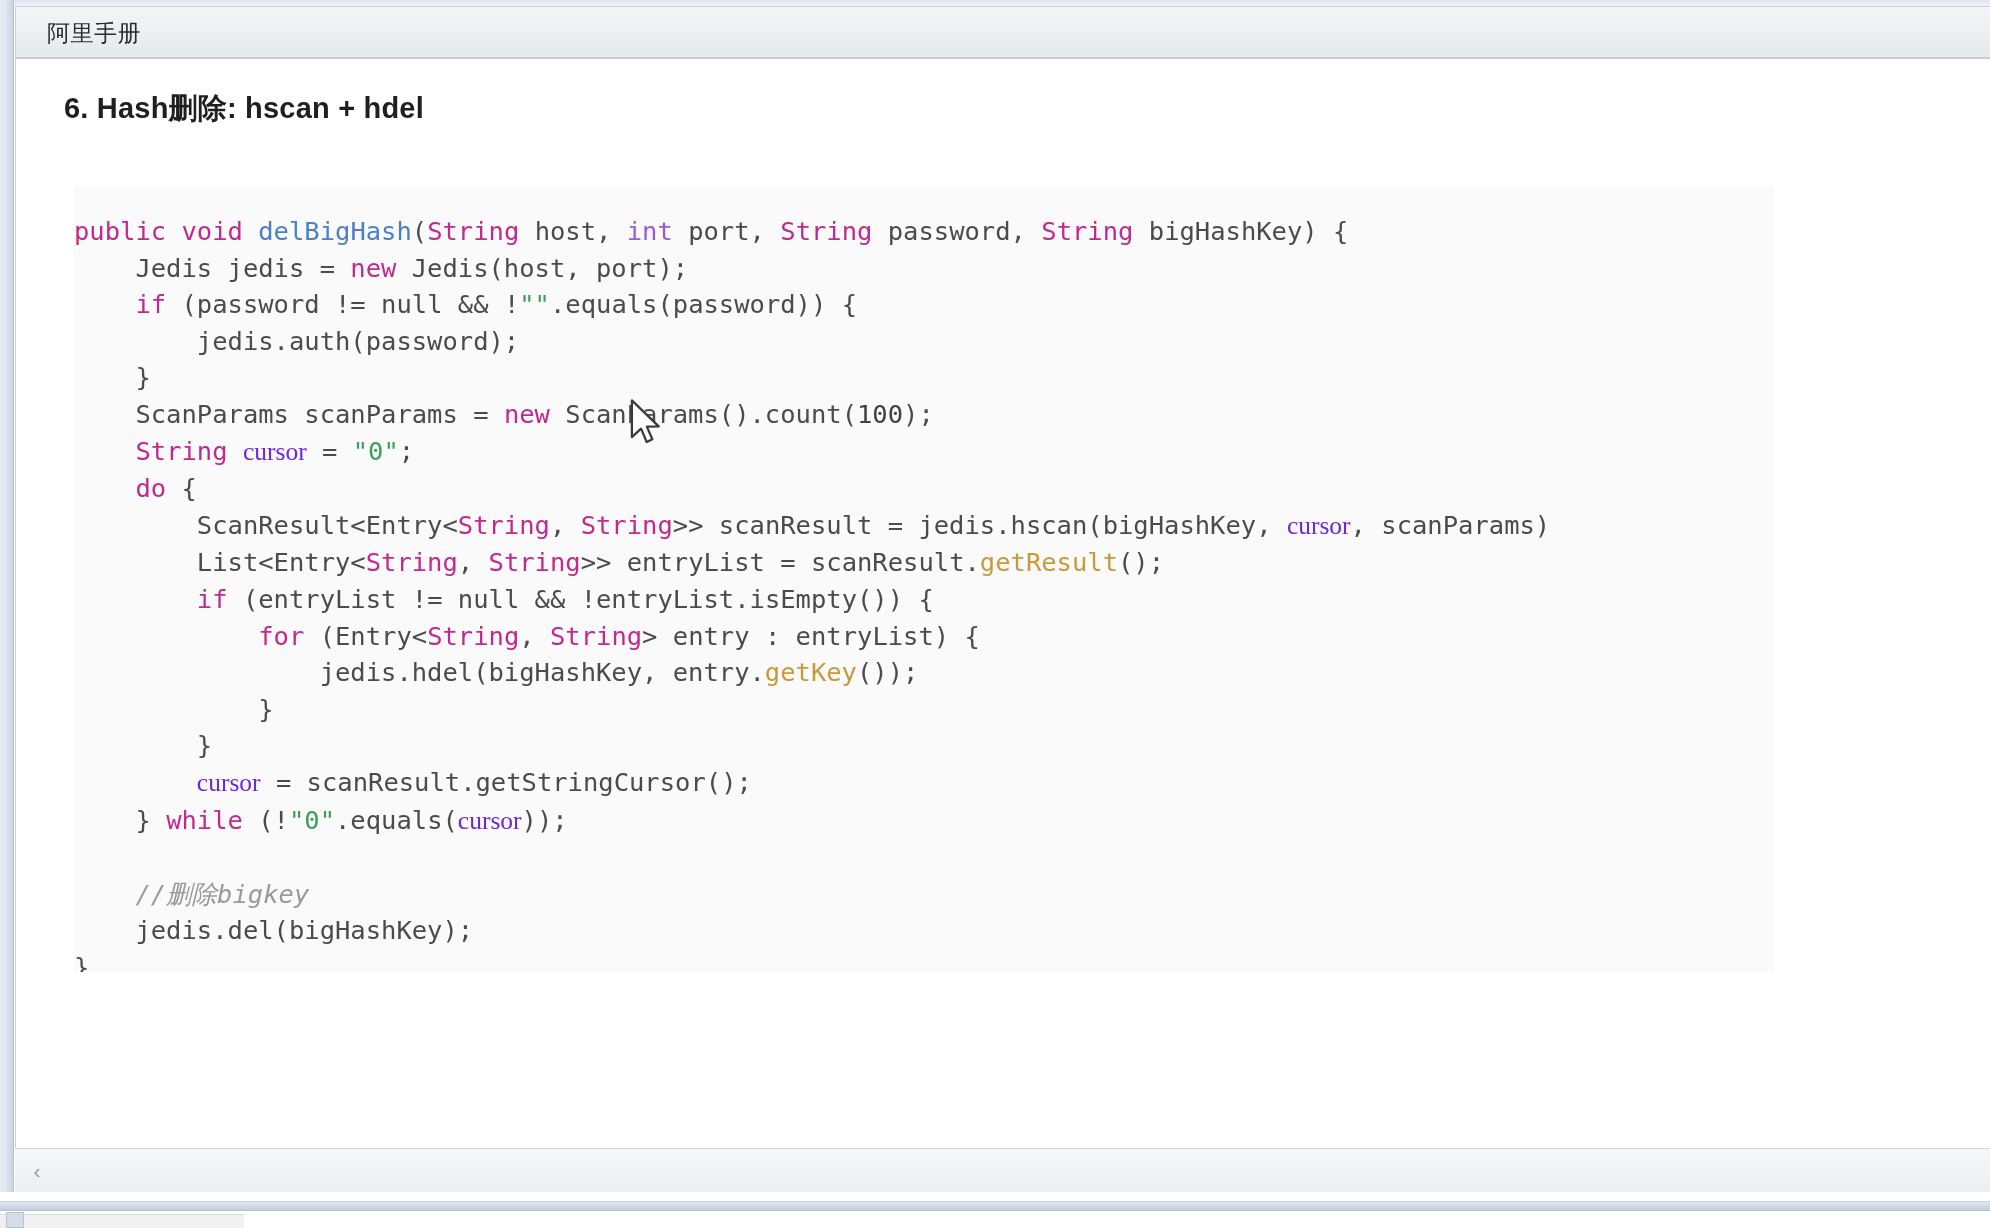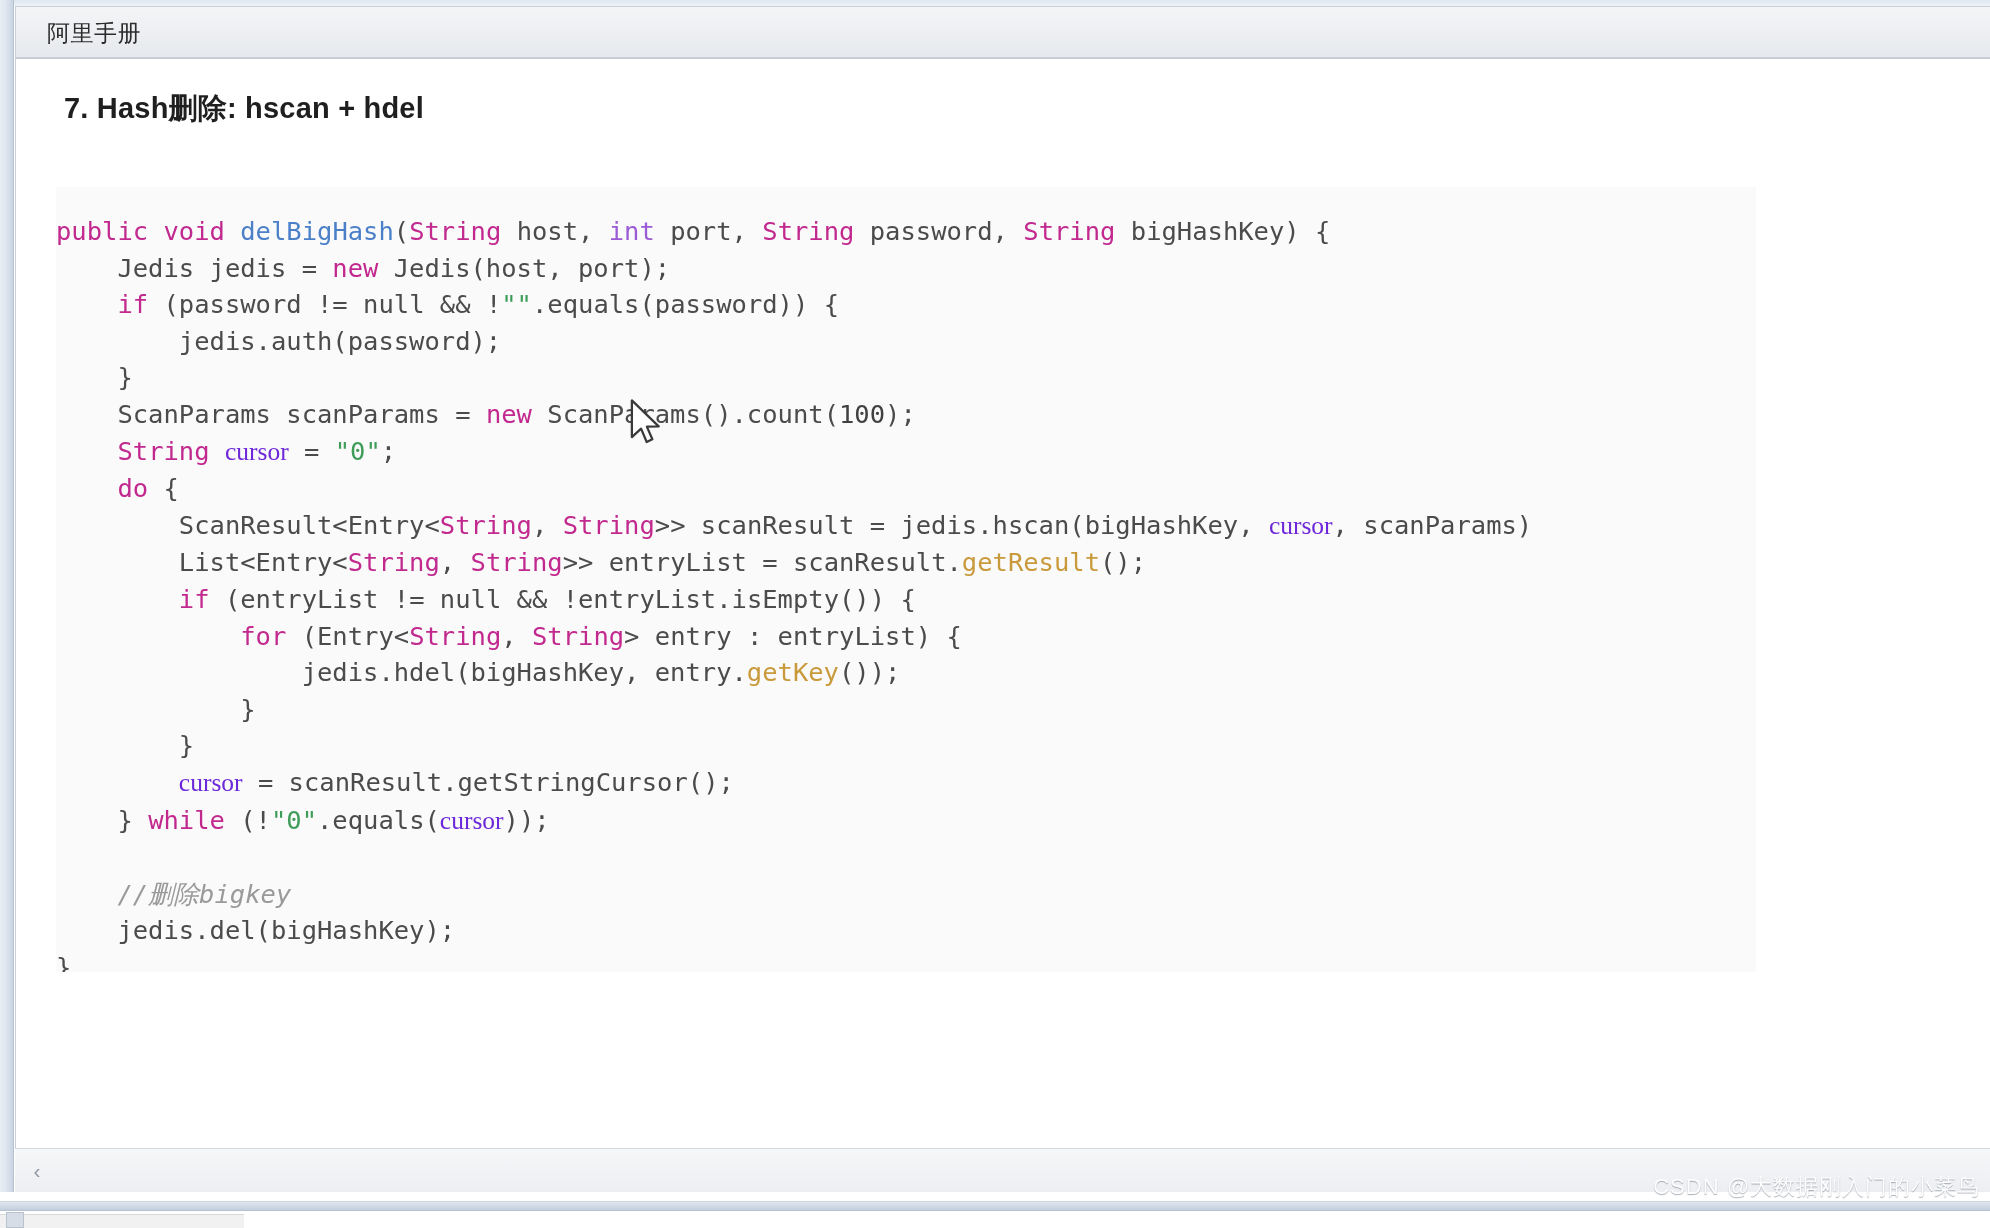--- a/index.html
+++ b/index.html
@@ -84,21 +84,21 @@
     padding: 30px 0 0 48px;
     font-size: 29px;
     font-weight: 700;
     color: #1f1f1f;
     letter-spacing: .2px;
   }
 
   
   .codeblock {
     position: absolute;
-    left: 40px; top: 128px;
+    left: 58px; top: 128px;
     width: 1700px;
     height: 785px;
     background: #fafafa;
     border: 0;
     overflow: hidden;
   }
   pre.code {
     margin: 0;
     padding: 26px 0 0 0;
     font-family: "DejaVu Sans Mono", "Liberation Mono", monospace;
@@ -203,21 +203,21 @@
 
     <div class="tabstrip">
       <div class="tab">
         <span>阿里手册</span>
       </div>
       <div class="tab-underline"></div>
     </div>
 
     <div class="doc">
 
-      <h1 class="heading">7. Hash删除: hscan + hdel</h1>
+      <h1 class="heading">6. Hash删除: hscan + hdel</h1>
 
       <div class="codeblock">
         <pre class="code" id="code-listing"><span class="ln"><span class="kw">public</span><span class="pln"> </span><span class="kw">void</span><span class="pln"> </span><span class="fn">delBigHash</span><span class="pln">(</span><span class="typ">String</span><span class="pln"> host, </span><span class="typb">int</span><span class="pln"> port, </span><span class="typ">String</span><span class="pln"> password, </span><span class="typ">String</span><span class="pln"> bigHashKey) {</span></span><span class="ln"><span class="pln">    Jedis jedis = </span><span class="kw">new</span><span class="pln"> Jedis(host, port);</span></span><span class="ln"><span class="pln">    </span><span class="kw">if</span><span class="pln"> (password != null &amp;&amp; !</span><span class="str">""</span><span class="pln">.equals(password)) {</span></span><span class="ln"><span class="pln">        jedis.auth(password);</span></span><span class="ln"><span class="pln">    }</span></span><span class="ln"><span class="pln">    ScanParams scanParams = </span><span class="kw">new</span><span class="pln"> ScanParams().count(</span><span class="num">100</span><span class="pln">);</span></span><span class="ln"><span class="pln">    </span><span class="typ">String</span><span class="pln"> </span><span class="var">cursor</span><span class="pln"> = </span><span class="str">"0"</span><span class="pln">;</span></span><span class="ln"><span class="pln">    </span><span class="kw">do</span><span class="pln"> {</span></span><span class="ln"><span class="pln">        ScanResult&lt;Entry&lt;</span><span class="typ">String</span><span class="pln">, </span><span class="typ">String</span><span class="pln">&gt;&gt; scanResult = jedis.hscan(bigHashKey, </span><span class="var">cursor</span><span class="pln">, scanParams)</span></span><span class="ln"><span class="pln">        List&lt;Entry&lt;</span><span class="typ">String</span><span class="pln">, </span><span class="typ">String</span><span class="pln">&gt;&gt; entryList = scanResult.</span><span class="call">getResult</span><span class="pln">();</span></span><span class="ln"><span class="pln">        </span><span class="kw">if</span><span class="pln"> (entryList != null &amp;&amp; !entryList.isEmpty()) {</span></span><span class="ln"><span class="pln">            </span><span class="kw">for</span><span class="pln"> (Entry&lt;</span><span class="typ">String</span><span class="pln">, </span><span class="typ">String</span><span class="pln">&gt; entry : entryList) {</span></span><span class="ln"><span class="pln">                jedis.hdel(bigHashKey, entry.</span><span class="call">getKey</span><span class="pln">());</span></span><span class="ln"><span class="pln">            }</span></span><span class="ln"><span class="pln">        }</span></span><span class="ln"><span class="pln">        </span><span class="var">cursor</span><span class="pln"> = scanResult.getStringCursor();</span></span><span class="ln"><span class="pln">    } </span><span class="kw">while</span><span class="pln"> (!</span><span class="str">"0"</span><span class="pln">.equals(</span><span class="var">cursor</span><span class="pln">));</span></span><span class="ln">&nbsp;</span><span class="ln"><span class="cmt">    //删除bigkey</span></span><span class="ln"><span class="pln">    jedis.del(bigHashKey);</span></span><span class="ln"><span class="pln">}</span></span></pre>
       </div>
 
       <svg class="cursor-arrow" viewBox="0 0 24 34">
         <path d="M2 1 L2 27 L8.5 21 L12.5 30.5 L16.5 28.5 L12.6 19.6 L21 19.4 Z" fill="#ffffff" stroke="#3a3a3a" stroke-width="1.6" stroke-linejoin="round"></path>
       </svg>
 
     </div>
@@ -226,15 +226,14 @@
   <div class="bottombar">
     <div class="scroll-left-btn">‹</div>
   </div>
 
   <div class="outer-bottom">
     <div class="rule"></div>
     <div class="taskbar-stub"></div>
     <div class="icon-stub"></div>
   </div>
 
-  <div class="watermark">CSDN @大数据刚入门的小菜鸟</div>
 
 </div>
 
 </body></html>

